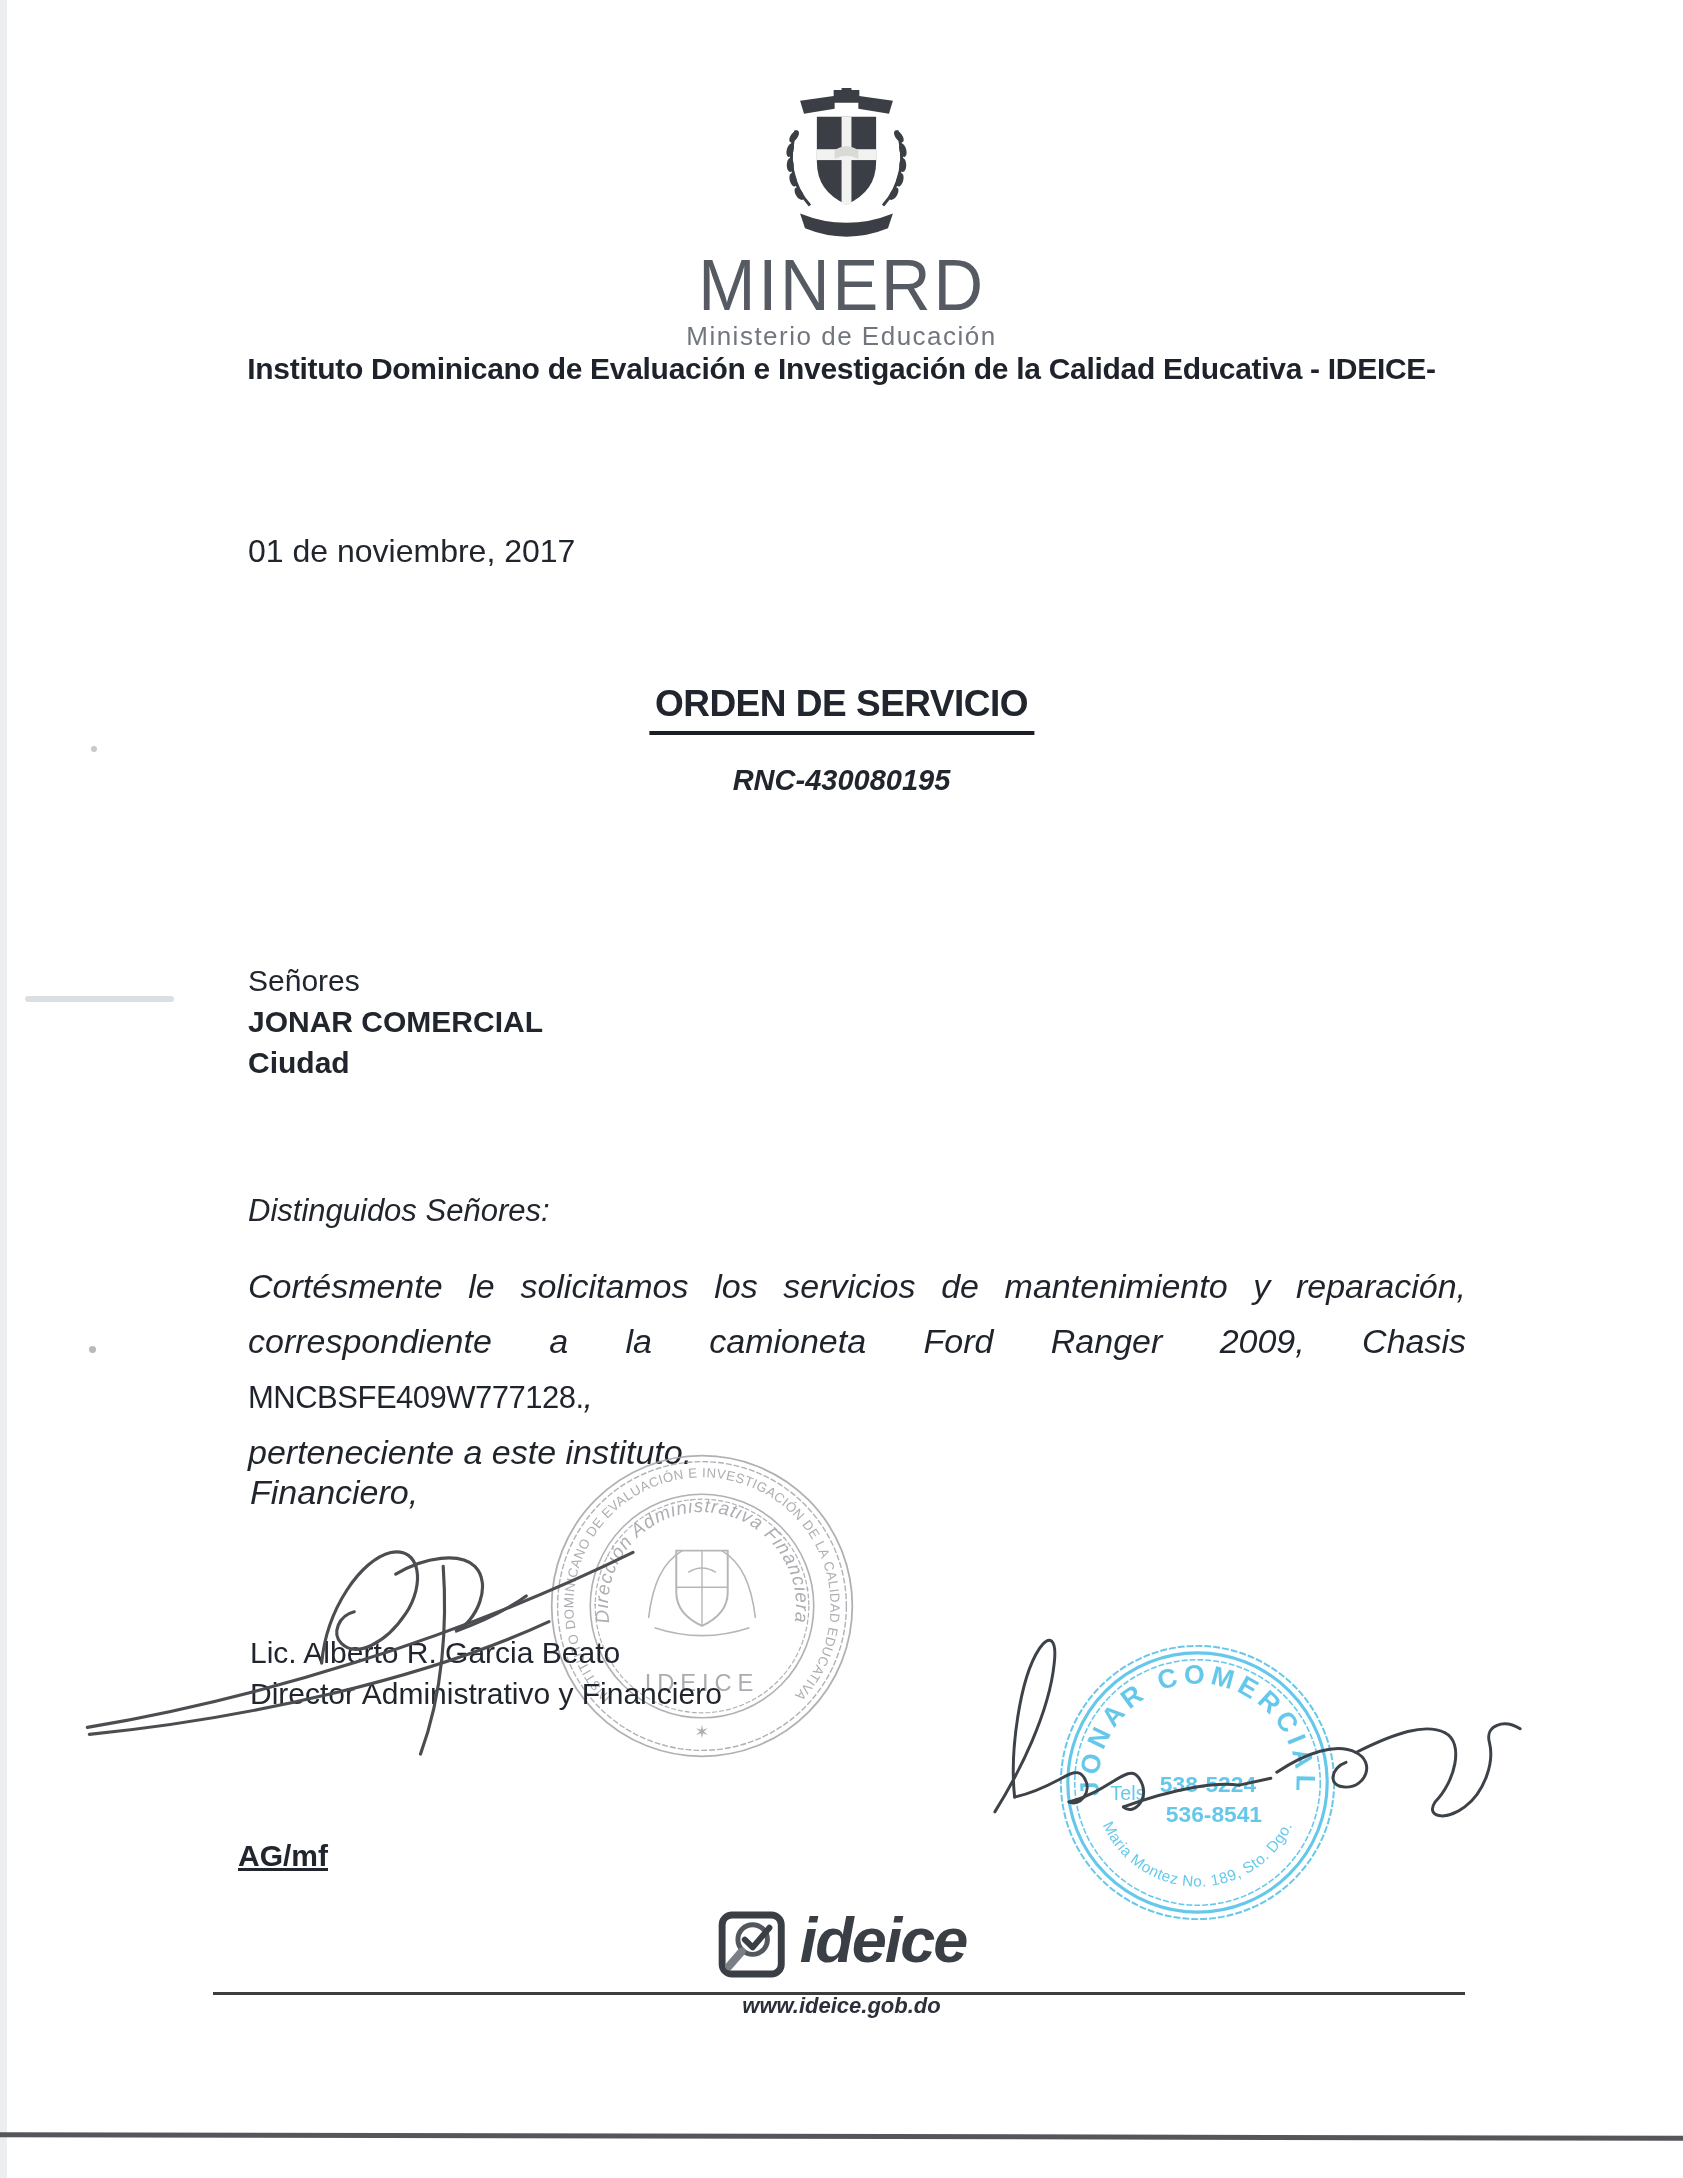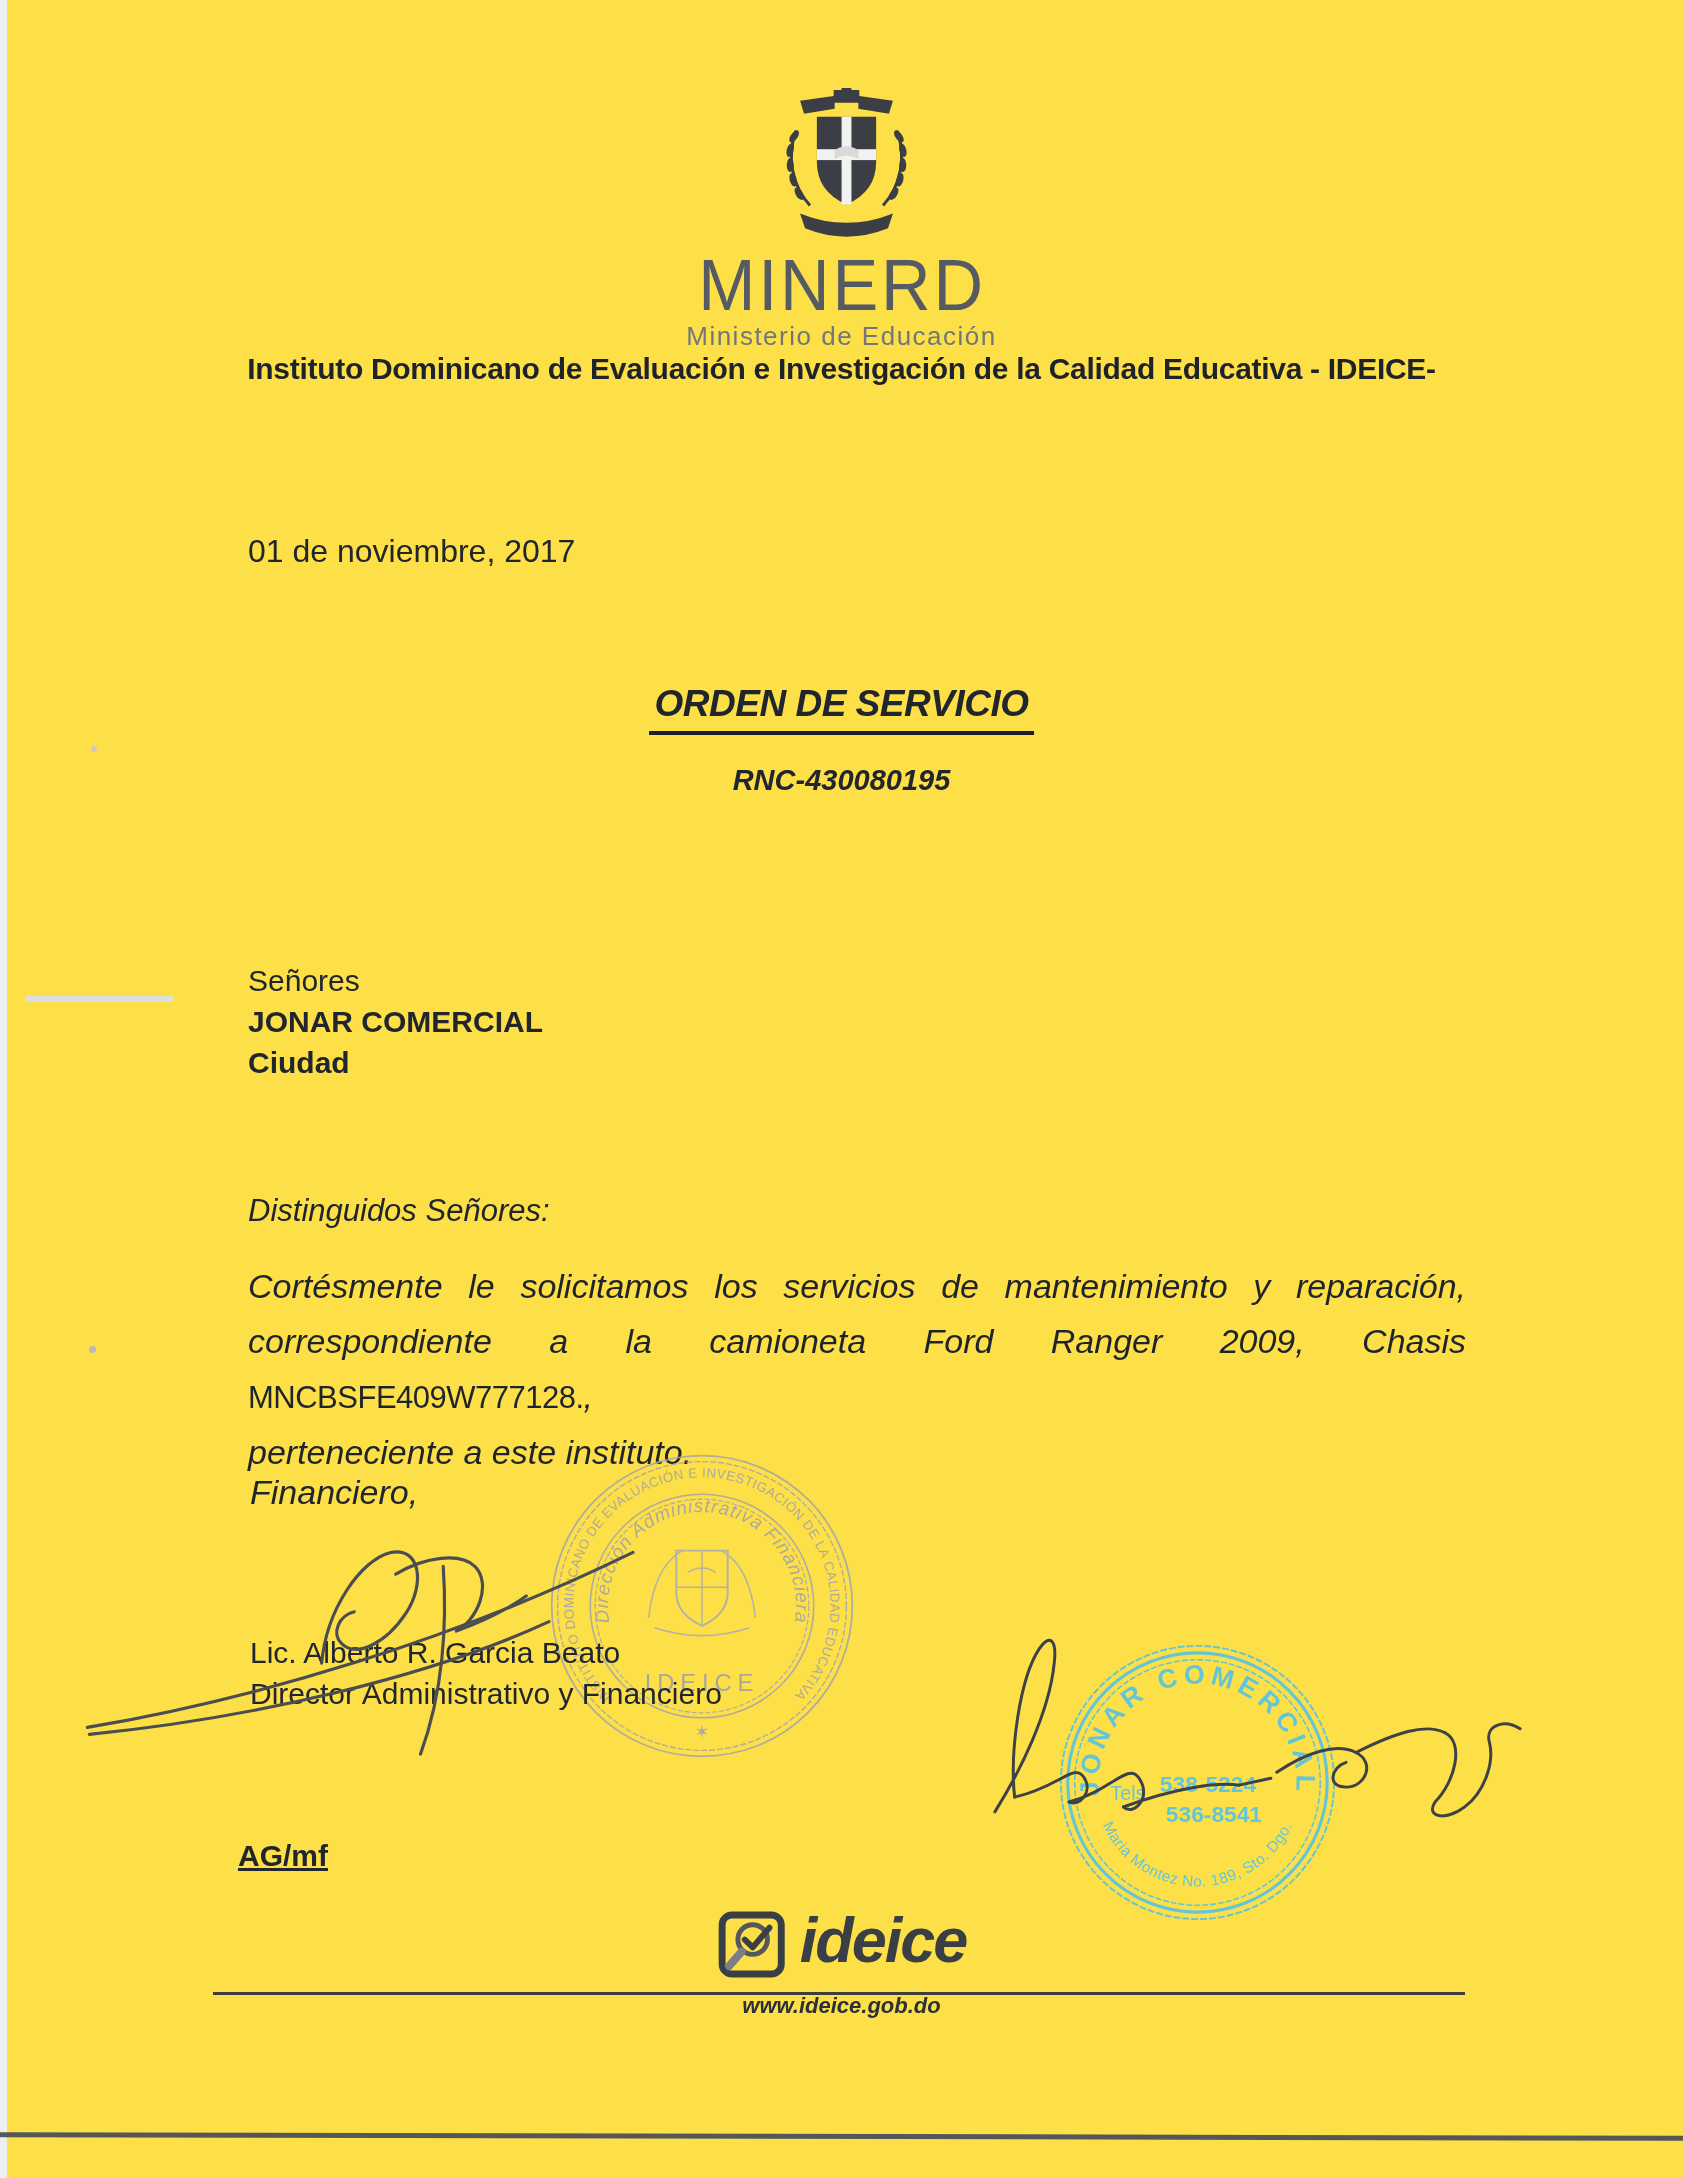--- a/index.html
+++ b/index.html
@@ -1,20 +1,20 @@
 <!DOCTYPE html>
 <html><head>
 <meta charset="utf-8">
 <style>
   html,body{margin:0;padding:0;background:#9a9a9a;}
   .page{
     position:relative;
     width:1683px;height:2178px;
     margin:0 auto;
-    background:#fde047;
+    background:#ffffff;
     overflow:hidden;
     font-family:"Liberation Sans",sans-serif;
     color:#21252d;
   }
   
   .emblem{position:absolute;left:772px;top:87px;}
   .minerd-word{
     position:absolute;left:50%;top:248px;transform:translateX(-50%) scaleX(.94);
     font-size:73px;font-weight:400;color:#565b63;letter-spacing:3px;line-height:1;
   }
@@ -23,21 +23,21 @@
     font-size:26px;color:#71767e;letter-spacing:1.5px;white-space:nowrap;
   }
   .institute{
     position:absolute;left:50%;top:352px;transform:translateX(-50%);
     font-size:30px;font-weight:700;letter-spacing:-0.3px;white-space:nowrap;color:#1e222a;
   }
   
   .dateline{position:absolute;left:248px;top:533px;font-size:32px;}
   .doc-title{
     position:absolute;left:50%;top:683px;transform:translateX(-50%);
-    font-size:37px;font-weight:700;font-style:italic;letter-spacing:-0.5px;
+    font-size:37px;font-weight:700;letter-spacing:-0.5px;
     border-bottom:4px solid #1c2026;padding:0 6px 6px 6px;white-space:nowrap;
   }
   .rnc{
     position:absolute;left:50%;top:764px;transform:translateX(-50%);
     font-size:29px;font-weight:700;font-style:italic;white-space:nowrap;
   }
   .recipient{position:absolute;left:248px;top:960px;font-size:30px;line-height:41px;}
   .recipient .bold{font-weight:700;}
   .greeting{position:absolute;left:248px;top:1193px;font-size:31px;font-style:italic;}
   .body-par{

